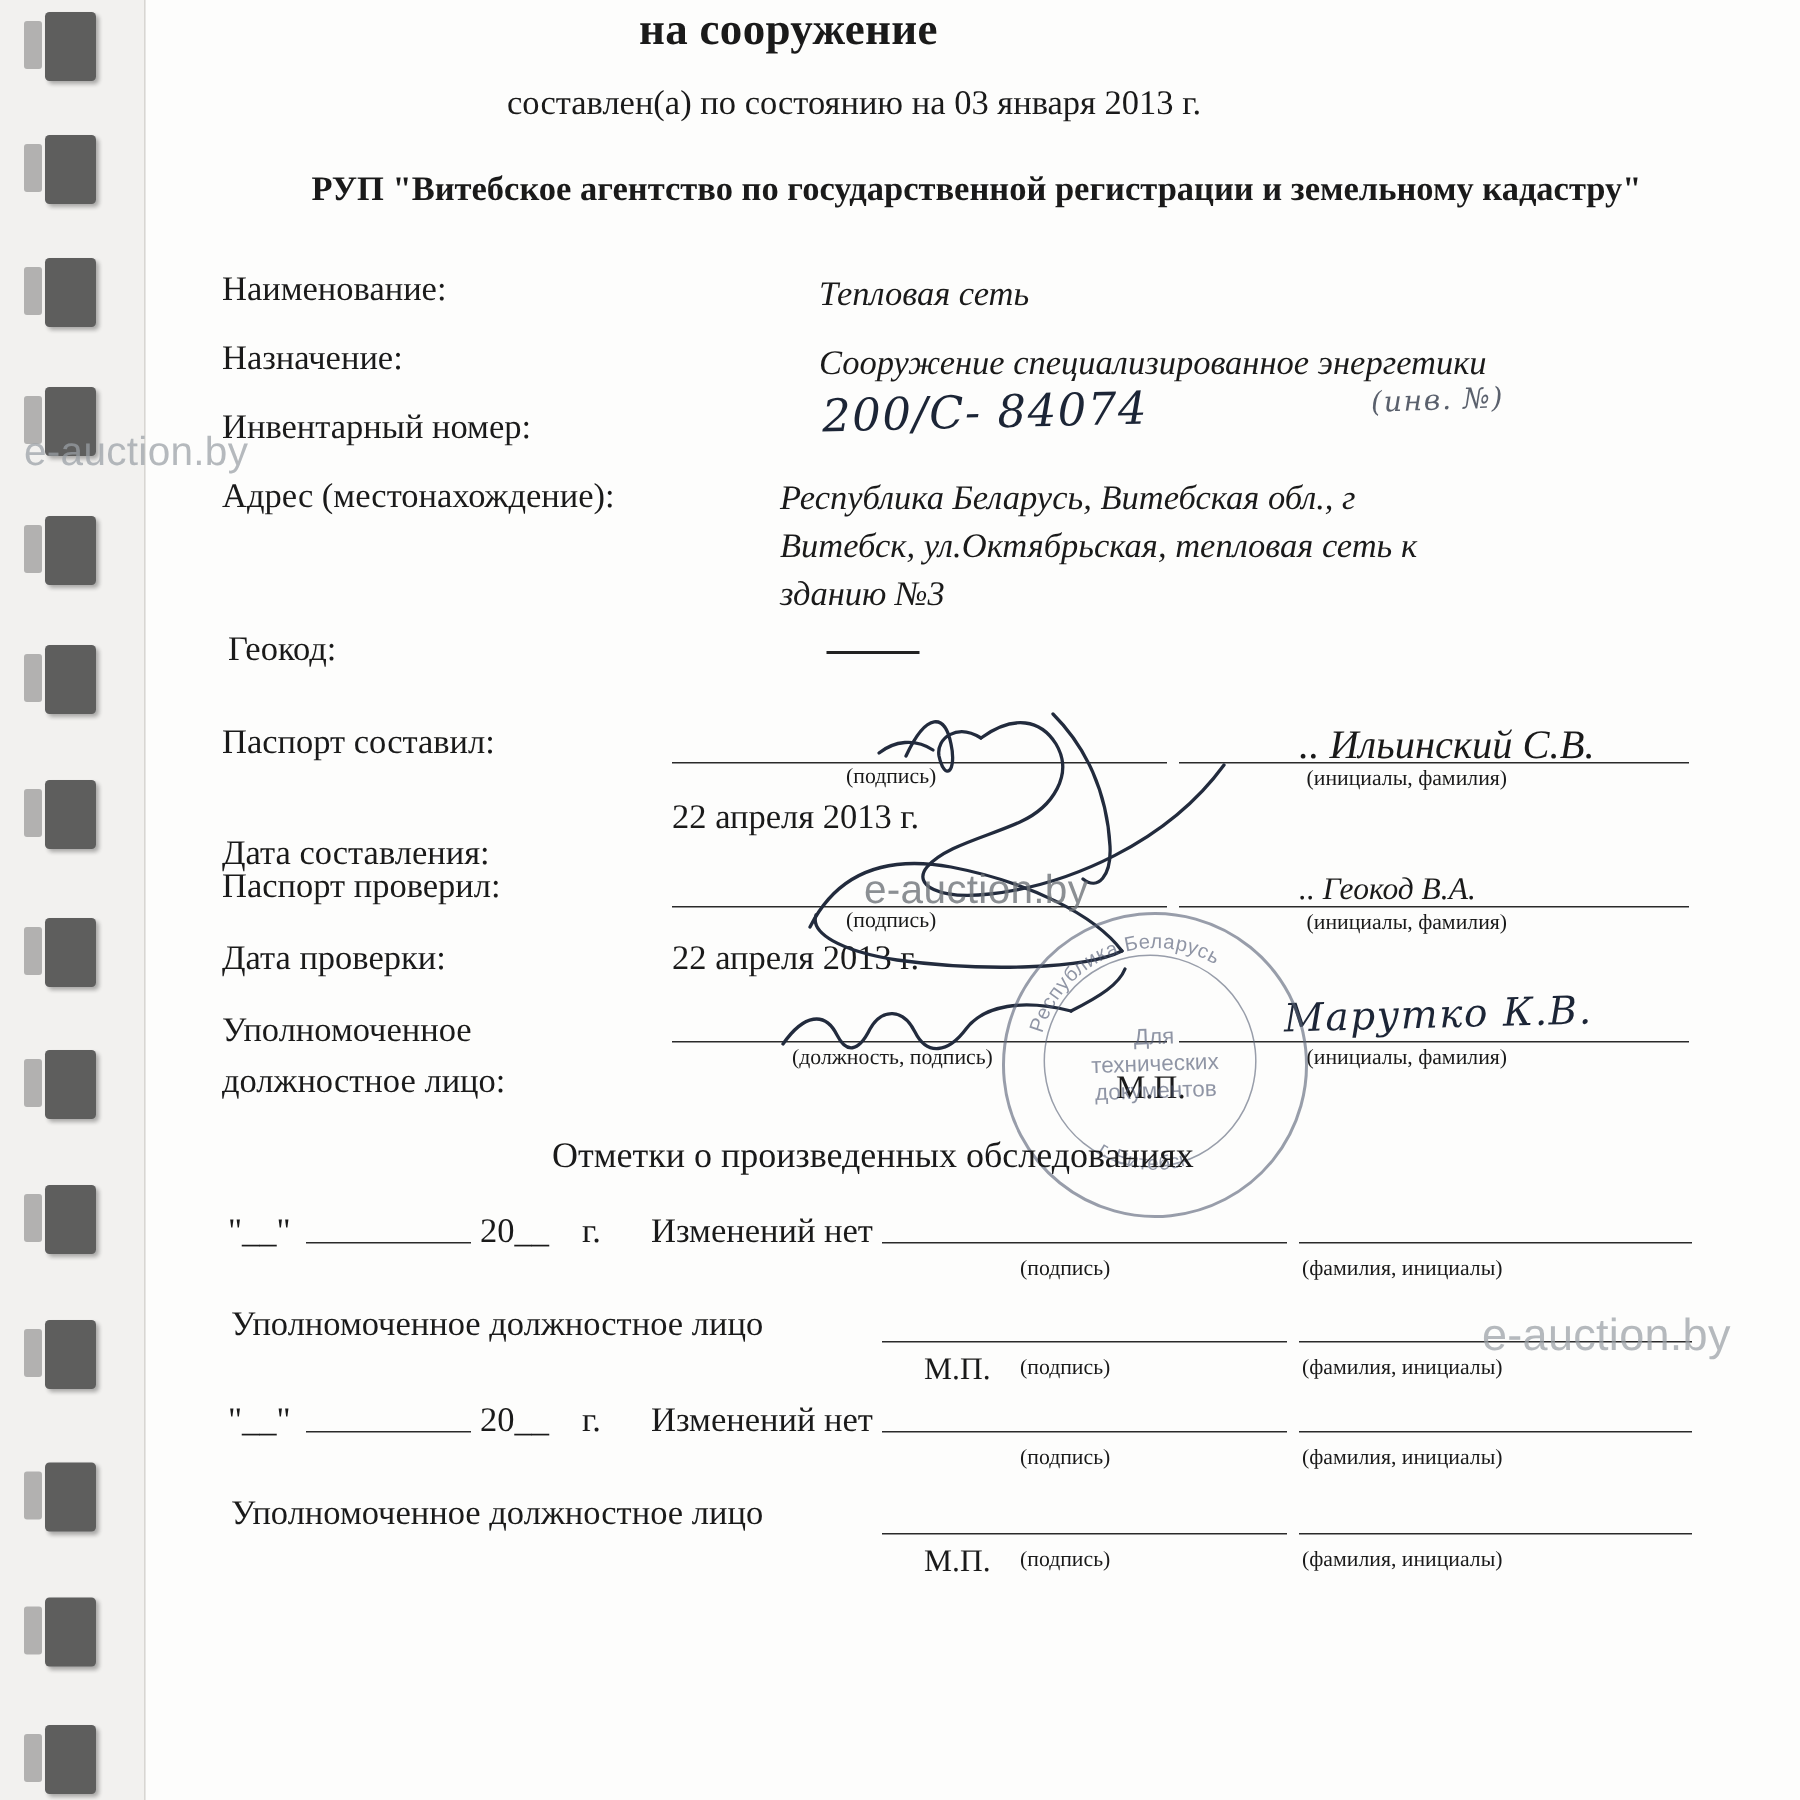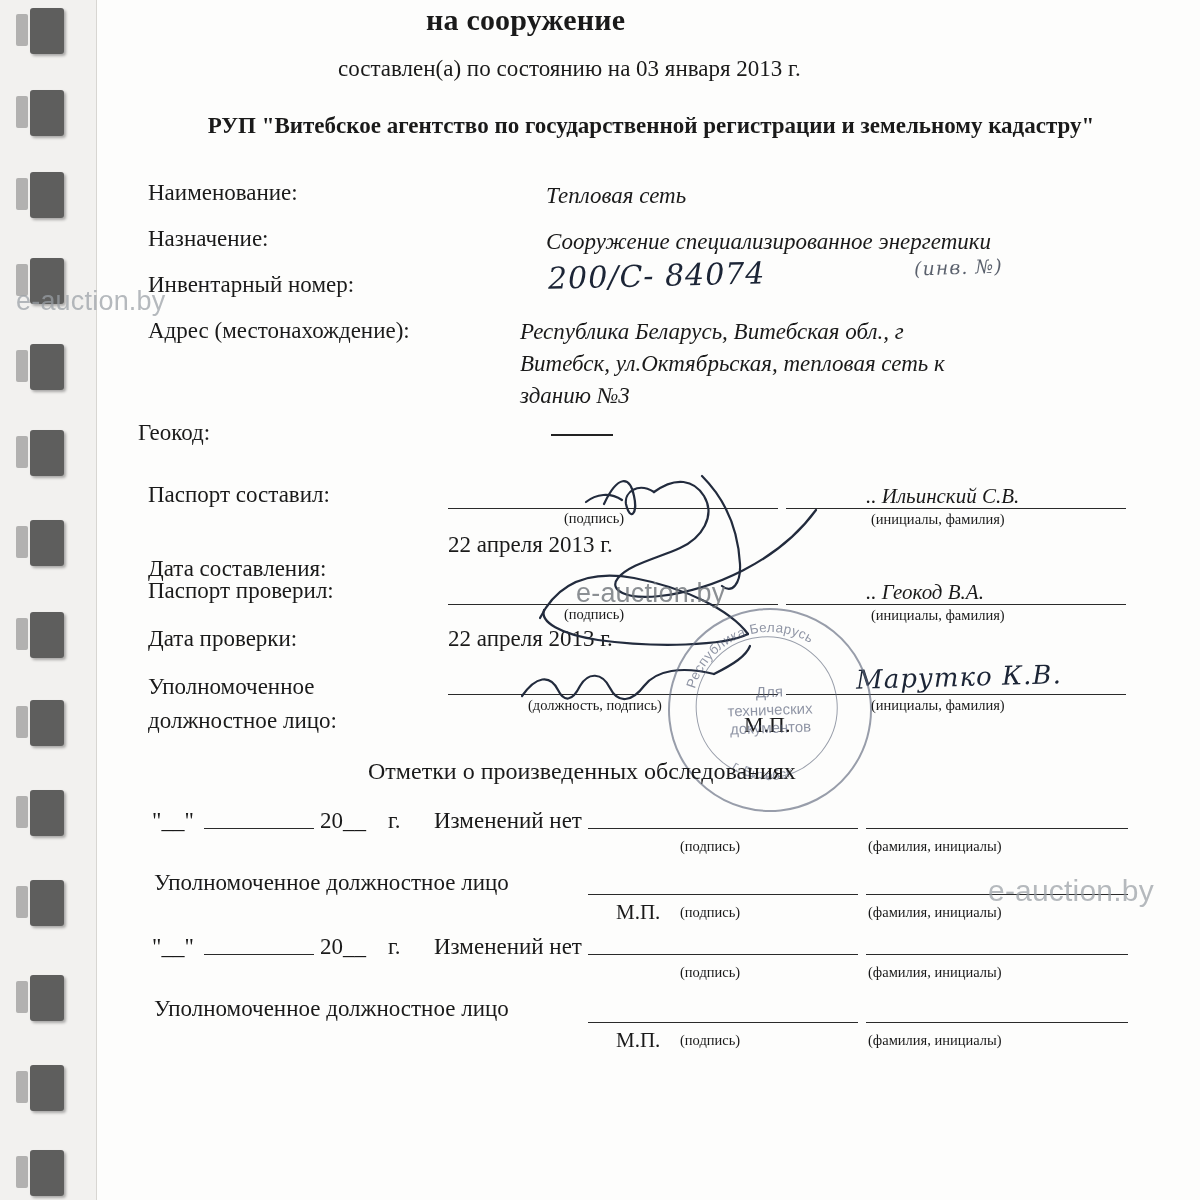--- a/index.html
+++ b/index.html
@@ -195,28 +195,28 @@
 
     <div class="t lbl" style="left:52px; top:272px;">Инвентарный номер:</div>
     <div class="t hand inv-num" style="left:452px; top:258px;">200/С- 84074</div>
     <div class="t hand inv-note" style="left:818px; top:256px;">(инв. №)</div>
 
     <div class="t lbl" style="left:52px; top:318px;">Адрес (местонахождение):</div>
     <div class="t val" style="left:424px; top:316px;font-style:italic;">Республика Беларусь, Витебская обл., г
 Витебск, ул.Октябрьская, тепловая сеть к
 зданию №3</div>
 
-    <div class="t lbl" style="left:42px; top:420px;">Геокод:</div>
+    <div class="t lbl" style="left:56px; top:420px;">Геокод:</div>
     <div class="dash" style="left:455px; top:434px; width:62px;"></div>
 
     <div class="t lbl" style="left:52px; top:482px;">Паспорт составил:</div>
     <div class="rule" style="left:352px; top:508px; width:330px;"></div>
     <div class="t small" style="left:468px; top:510px;">(подпись)</div>
     <div class="rule" style="left:690px; top:508px; width:340px;"></div>
-    <div class="t val" style="left:770px; top:480px; font-size:21px;">.. Ильинский С.В.</div>
+    <div class="t val" style="left:770px; top:480px; font-size:27px;">.. Ильинский С.В.</div>
     <div class="t small" style="left:775px; top:511px;">(инициалы, фамилия)</div>
 
     <div class="t lbl" style="left:52px; top:556px;">Дата составления:</div>
     <div class="t lbl" style="left:352px; top:532px;">22 апреля 2013 г.</div>
 
     <div class="t lbl" style="left:52px; top:578px;">Паспорт проверил:</div>
     <div class="rule" style="left:352px; top:604px; width:330px;"></div>
     <div class="t small" style="left:468px; top:606px;">(подпись)</div>
     <div class="rule" style="left:690px; top:604px; width:340px;"></div>
     <div class="t val" style="left:770px; top:576px; font-size:21px;">.. Геокод В.А.</div>

